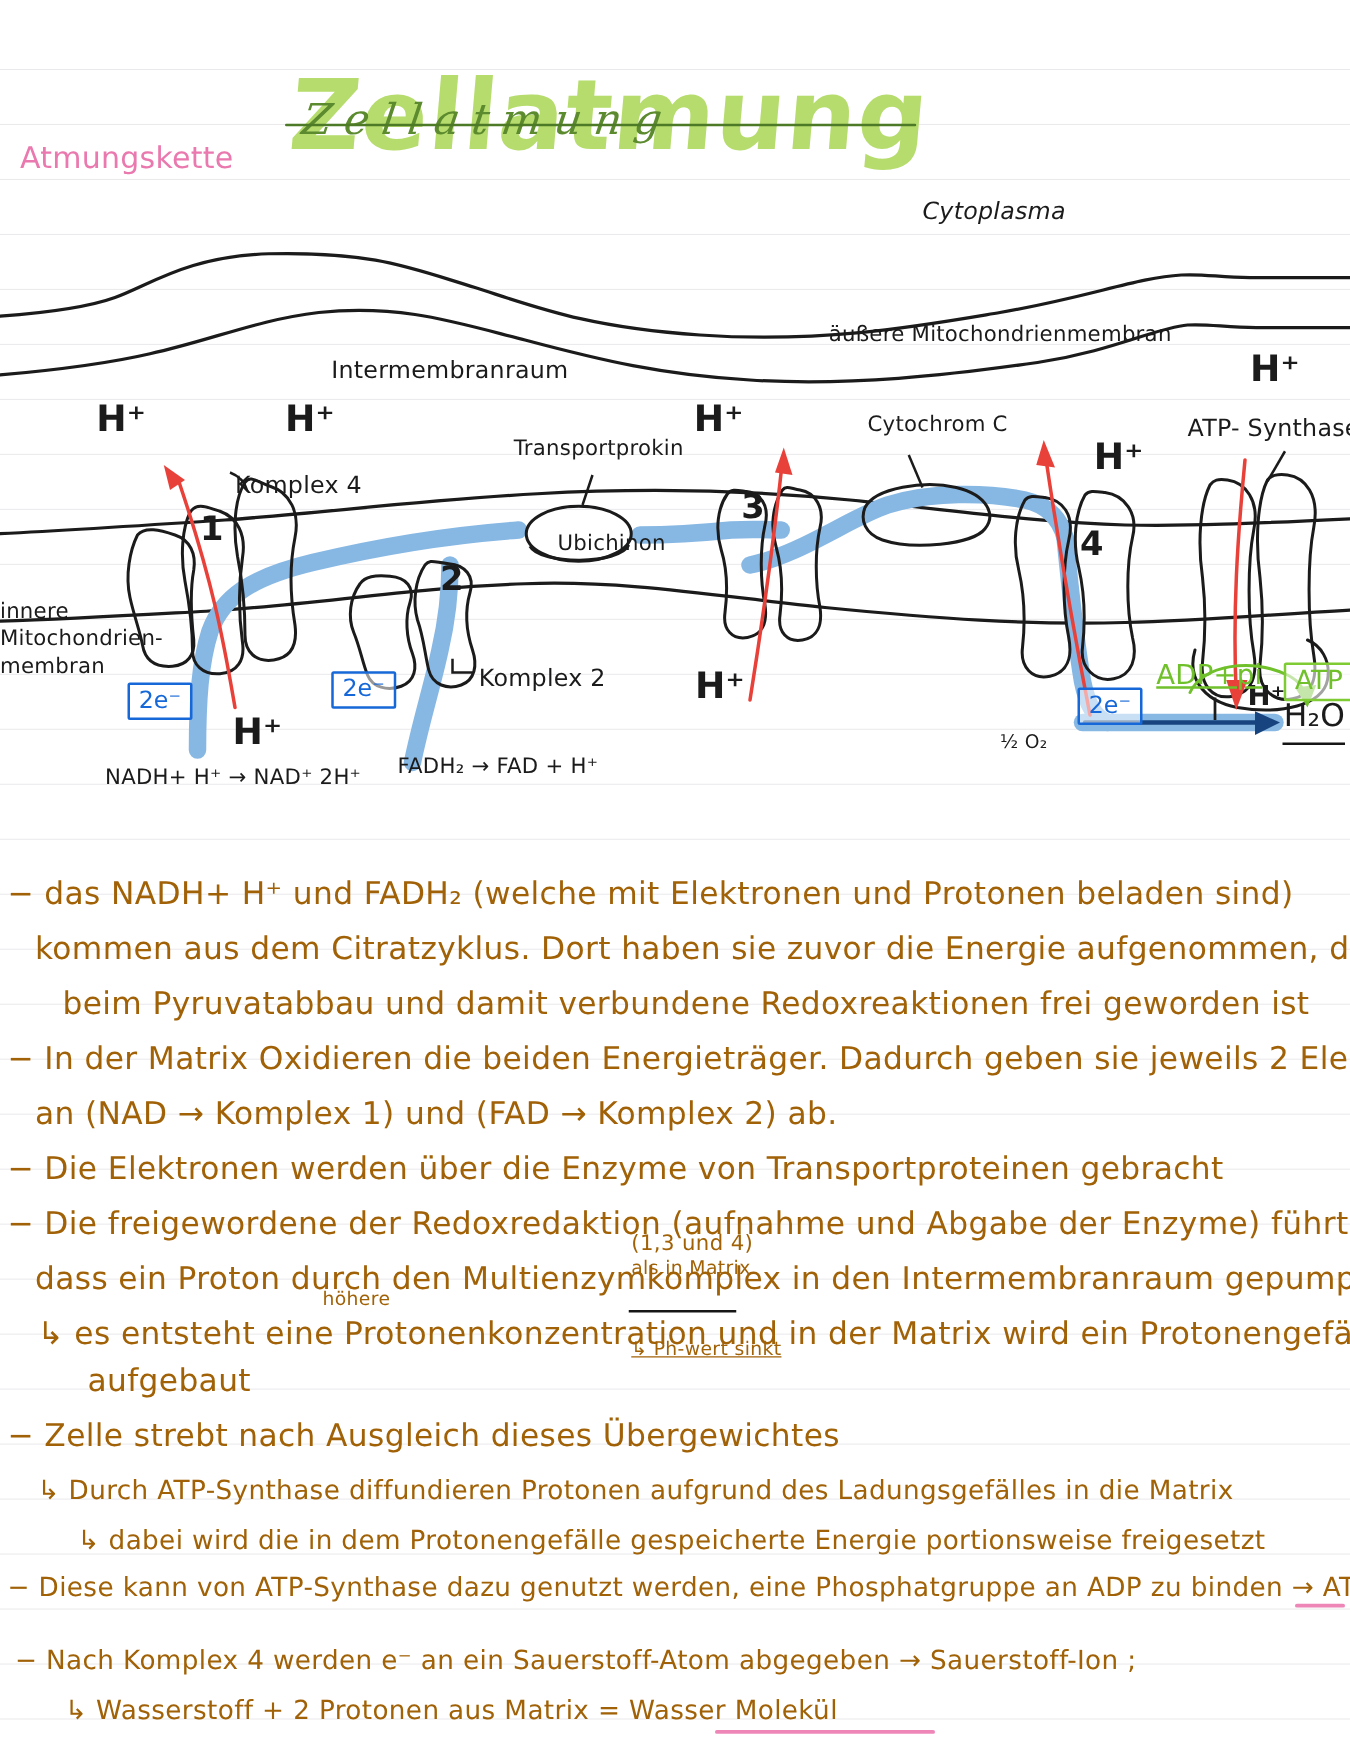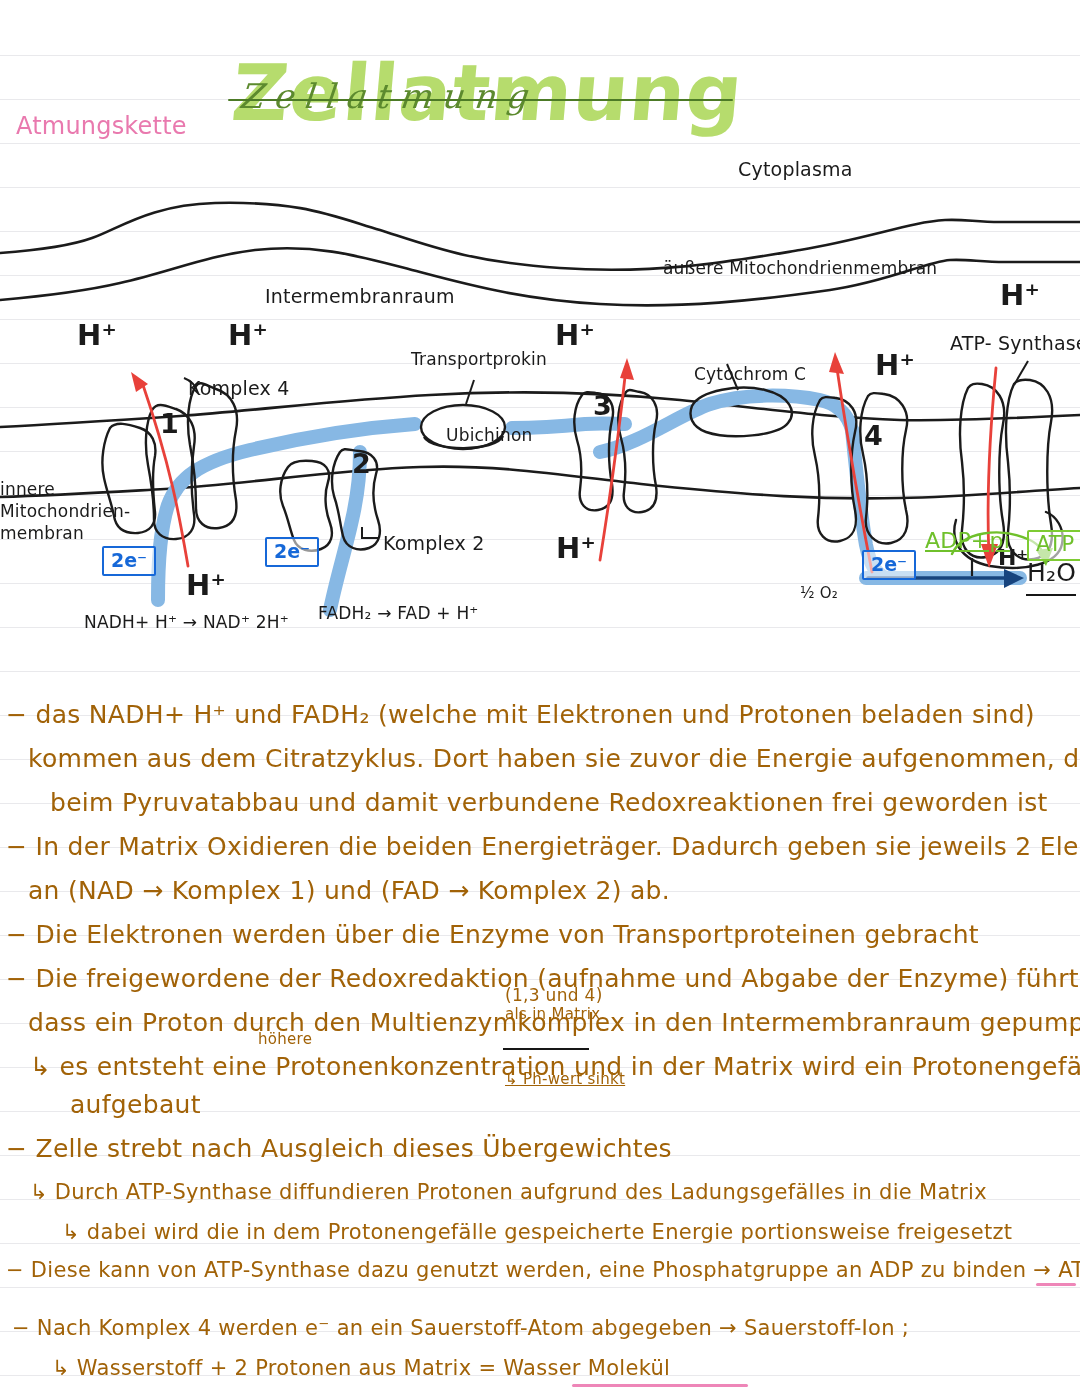--- a/index.html
+++ b/index.html
@@ -91,21 +91,20 @@
   .ebox {
     position: absolute;
     border: 2.5px solid #1668d8;
     color: #1668d8;
     font-size: 19px;
     padding: 1px 7px 3px 7px;
     border-radius: 2px;
     z-index: 5;
     background: rgba(255,255,255,.55);
     white-space: nowrap;
-    font-weight: bold;
   }
   .atpbox {
     position: absolute;
     border: 2.5px solid #7ecb33;
     color: #6fc02b;
     font-size: 21px;
     padding: 0px 7px 3px 7px;
     border-radius: 2px;
     z-index: 6;
     background: rgba(255,255,255,.6);
@@ -282,33 +281,33 @@
   </g>
 
   <g stroke="#17447e" stroke-width="3.6" fill="none" stroke-linecap="round">
     <path d="M868,578 L1012,578"></path>
     <path d="M1004,569 L1024,578 L1004,588" fill="#17447e" stroke="none"></path>
   </g>
 
   <path d="M972,558 L972,576" fill="none" stroke="#1b1b1b" stroke-width="2.2"></path>
 </svg>
 
-<div class="hw lbl" style="left:738px; top:158px;">Cytoplasma</div>
+<div class="hw lbl" style="left:738px; top:158px;font-style:italic;">Cytoplasma</div>
 <div class="hw lbl-sm" style="left:663px; top:258px;">äußere Mitochondrienmembran</div>
 <div class="hw lbl" style="left:265px; top:285px;">Intermembranraum</div>
 
 <div class="hw lbl-sm" style="left:0px; top:478px; line-height:22px; white-space:pre;">innere
 Mitochondrien-
 membran</div>
 
 <div class="hw lbl" style="left:188px; top:377px;">Komplex 4</div>
 <div class="hw lbl" style="left:383px; top:532px;">Komplex 2</div>
 <div class="hw lbl-sm" style="left:411px; top:349px;">Transportprokin</div>
 <div class="hw lbl-sm" style="left:446px; top:385px;margin-top:40px;">Ubichinon</div>
-<div class="hw lbl-sm" style="left:694px; top:330px;margin-top:34px;">Cytochrom C</div>
+<div class="hw lbl-sm" style="left:694px; top:330px;">Cytochrom C</div>
 <div class="hw lbl" style="left:950px; top:332px;">ATP- Synthase</div>
 
 <div class="hw num" style="left:160px; top:408px;">1</div>
 <div class="hw num" style="left:352px; top:448px;">2</div>
 <div class="hw num" style="left:593px; top:390px;">3</div>
 <div class="hw num" style="left:864px; top:420px;">4</div>
 
 <div class="hw hplus" style="left:77px;  top:318px;">H⁺</div>
 <div class="hw hplus" style="left:228px; top:318px;">H⁺</div>
 <div class="hw hplus" style="left:555px; top:318px;">H⁺</div>

